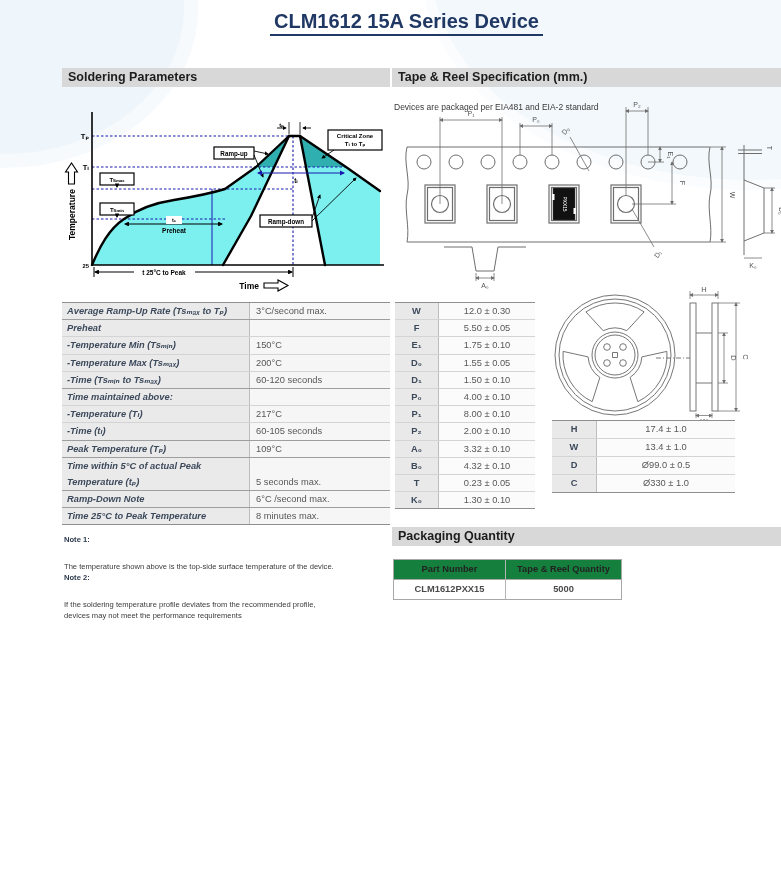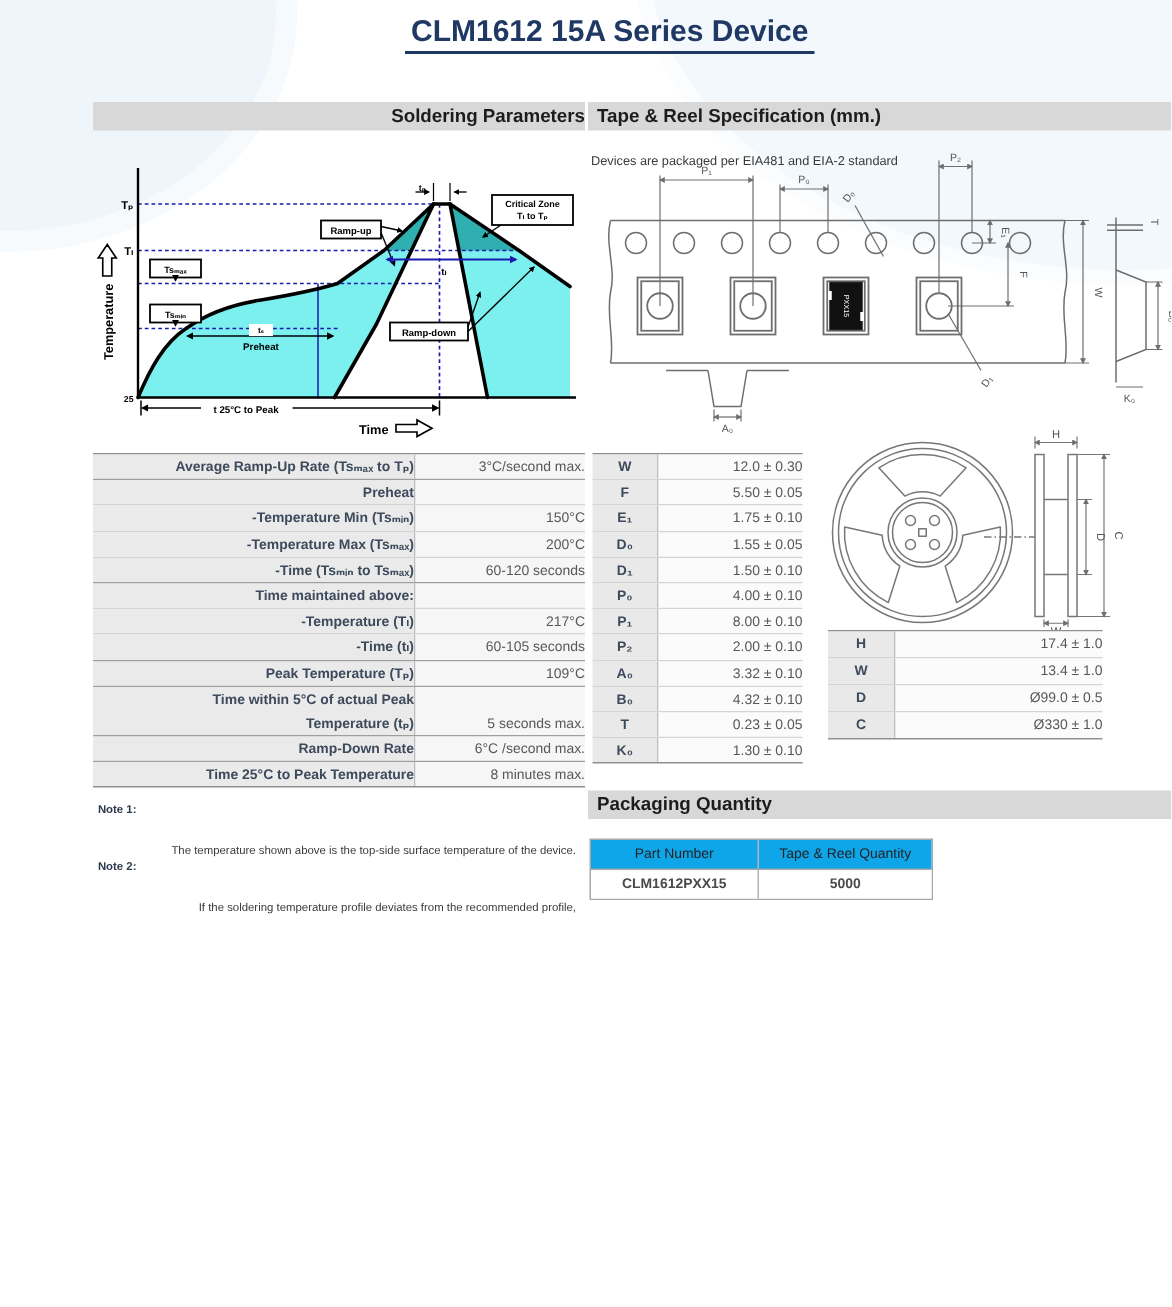--- a/index.html
+++ b/index.html
@@ -5,61 +5,61 @@
   html,body{margin:0;padding:0;background:#fff;}
   .page{position:relative;width:781px;height:871px;background:#ffffff;overflow:hidden;
         font-family:"Liberation Sans","DejaVu Sans",sans-serif;color:#333;}
   .swoosh{position:absolute;border-radius:50%;z-index:0;}
   .swoosh-tl{top:-150px;left:-190px;width:360px;height:290px;background:#eef5fb;border:14px solid #f6fafd;}
   .swoosh-tr{top:-260px;right:-300px;width:640px;height:430px;background:#f2f8fb;border:10px solid #fafcfe;}
   .page-title{position:absolute;top:10px;left:0;width:100%;text-align:center;z-index:2;padding-left:16px;}
   .page-title span{display:inline-block;font-size:20px;font-weight:bold;color:#203864;
         border-bottom:2.5px solid #203864;padding:0 4px 1px 4px;letter-spacing:0px;}
   .col{position:absolute;z-index:1;}
-  .col-left{left:62px;top:68px;width:328px;height:780px;text-align:right;}
+  .col-left{left:62px;top:68px;width:328px;height:780px;}
   .col-right{left:392px;top:68px;width:389px;height:780px;}
   .section-bar{position:absolute;left:0;width:100%;height:19px;background:#d8d8d8;
         font-size:12.5px;font-weight:bold;color:#1c1c1c;line-height:19px;padding-left:6px;box-sizing:border-box;}
   .subtitle{position:absolute;top:34px;left:2px;font-size:8.5px;color:#3a3a3a;}
   svg text{font-family:"Liberation Sans","DejaVu Sans",sans-serif;}
 
   
   .sold-table{position:absolute;top:234px;left:0;width:328px;
         border-top:1px solid #8f8f8f;border-bottom:1px solid #8f8f8f;font-size:9.3px;}
   .t-row{display:flex;height:16.2px;line-height:16.2px;border-top:1px solid #d4d4d4;}
   .t-row.group{border-top:1px solid #9e9e9e;}
   .t-row:first-child{border-top:none;}
   .t-row.cont{border-top:none;}
-  .t-label{width:215px;box-sizing:border-box;padding-left:5px;background:#eaeaea;
-        border-right:1px solid #bdbdbd;font-weight:bold;color:#3d4a5c;white-space:nowrap;}
+  .t-label{width:188px;box-sizing:border-box;padding-left:5px;background:#eaeaea;
+        border-right:1px solid #bdbdbd;font-weight:bold;color:#3d4a5c;white-space:nowrap;font-style:italic;}
   .t-label.indent{}
   .t-value{flex:1;padding-left:6px;background:#f6f6f6;color:#575757;}
 
   .notes{position:absolute;top:466px;left:2px;width:320px;font-size:7.6px;color:#3a3a3a;line-height:1.45;}
   .note{display:flex;flex-direction:column;}
   .note-label{font-weight:bold;width:27px;flex:0 0 27px;color:#2d3a4d;}
   .note-text{flex:1;}
 
   
   .dim-table{position:absolute;border-top:1px solid #8f8f8f;border-bottom:1px solid #8f8f8f;font-size:9.3px;}
   .dim-row{display:flex;height:16.2px;line-height:16.2px;border-top:1px solid #d4d4d4;}
   .dim-row:first-child{border-top:none;}
   .dim-key{box-sizing:border-box;text-align:center;background:#e9e9e9;border-right:1px solid #bdbdbd;
         font-weight:bold;color:#3d4a5c;}
-  .dim-val{flex:1;text-align:right;background:#fbfbfb;color:#575757;}
+  .dim-val{flex:1;text-align:center;background:#fbfbfb;color:#575757;}
   .dims-main{top:234px;left:3px;width:140px;}
   .dims-main .dim-key{width:44px;}
   .dims-reel{top:352px;left:160px;width:183px;}
   .dims-reel .dim-row{height:17px;line-height:17px;}
   .dims-reel .dim-key{width:45px;}
 
   
   .pack-table{position:absolute;top:491px;left:1px;width:227px;border:1px solid #a8a8a8;font-size:9.3px;}
   .p-row{display:flex;height:19px;line-height:19px;}
-  .p-row.head{background:#0ea5e9;font-weight:normal;color:#222;border-bottom:1px solid #a8a8a8;}
+  .p-row.head{background:#15803d;font-weight:bold;color:#222;border-bottom:1px solid #a8a8a8;}
   .p-row.body{background:#fff;color:#4a4a4a;font-weight:bold;}
   .p-cell{box-sizing:border-box;text-align:center;}
   .p-c1{width:112px;border-right:1px solid #b5b5b5;}
   .p-c2{flex:1;}
 </style>
 </head>
 <body>
 
 <div class="page">
   <div class="swoosh swoosh-tl"></div>
@@ -222,38 +222,39 @@
       </div>
       <div class="t-row group">
         <div class="t-label">Time within 5°C of actual Peak</div>
         <div class="t-value"></div>
       </div>
       <div class="t-row cont">
         <div class="t-label">Temperature (tₚ)</div>
         <div class="t-value">5 seconds max.</div>
       </div>
       <div class="t-row group">
-        <div class="t-label">Ramp-Down Rate</div>
+        <div class="t-label">Ramp-Down Note</div>
         <div class="t-value">6°C /second max.</div>
       </div>
       <div class="t-row group">
         <div class="t-label">Time 25°C to Peak Temperature</div>
         <div class="t-value">8 minutes max.</div>
       </div>
     </div>
 
     <div class="notes">
       <div class="note">
         <div class="note-label">Note 1:</div>
         <div class="note-text">The temperature shown above is the top-side surface temperature of the device.</div>
       </div>
       <div class="note">
         <div class="note-label">Note 2:</div>
         <div class="note-text">
           <div>If the soldering temperature profile deviates from the recommended profile,</div>
+          <div>devices may not meet the performance requirements</div>
         </div>
       </div>
     </div>
   </div>
 
   <div class="col col-right">
     <div class="section-bar" style="top:0;">Tape &amp; Reel Specification (mm.)</div>
     <div class="subtitle">Devices are packaged per EIA481 and EIA-2 standard</div>
 
     <svg style="position:absolute;top:27px;left:0;" width="389" height="195" viewBox="0 0 389 195">

